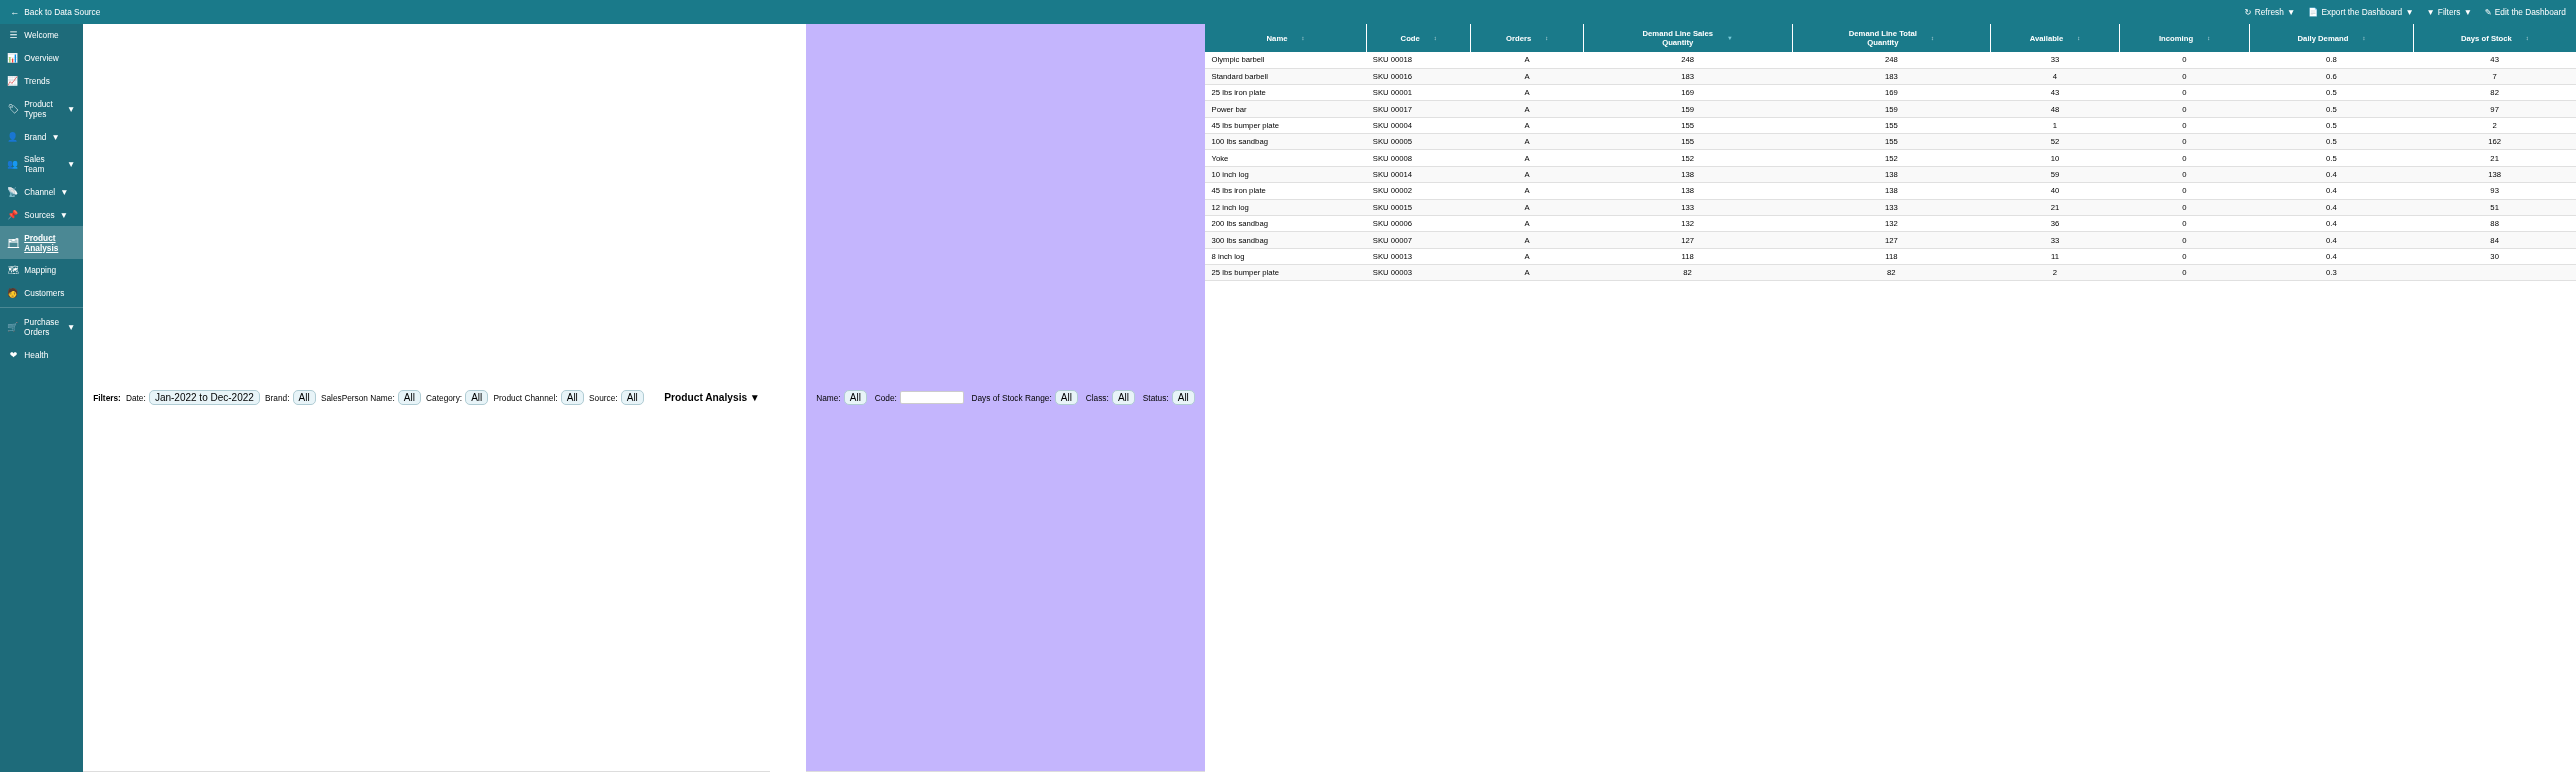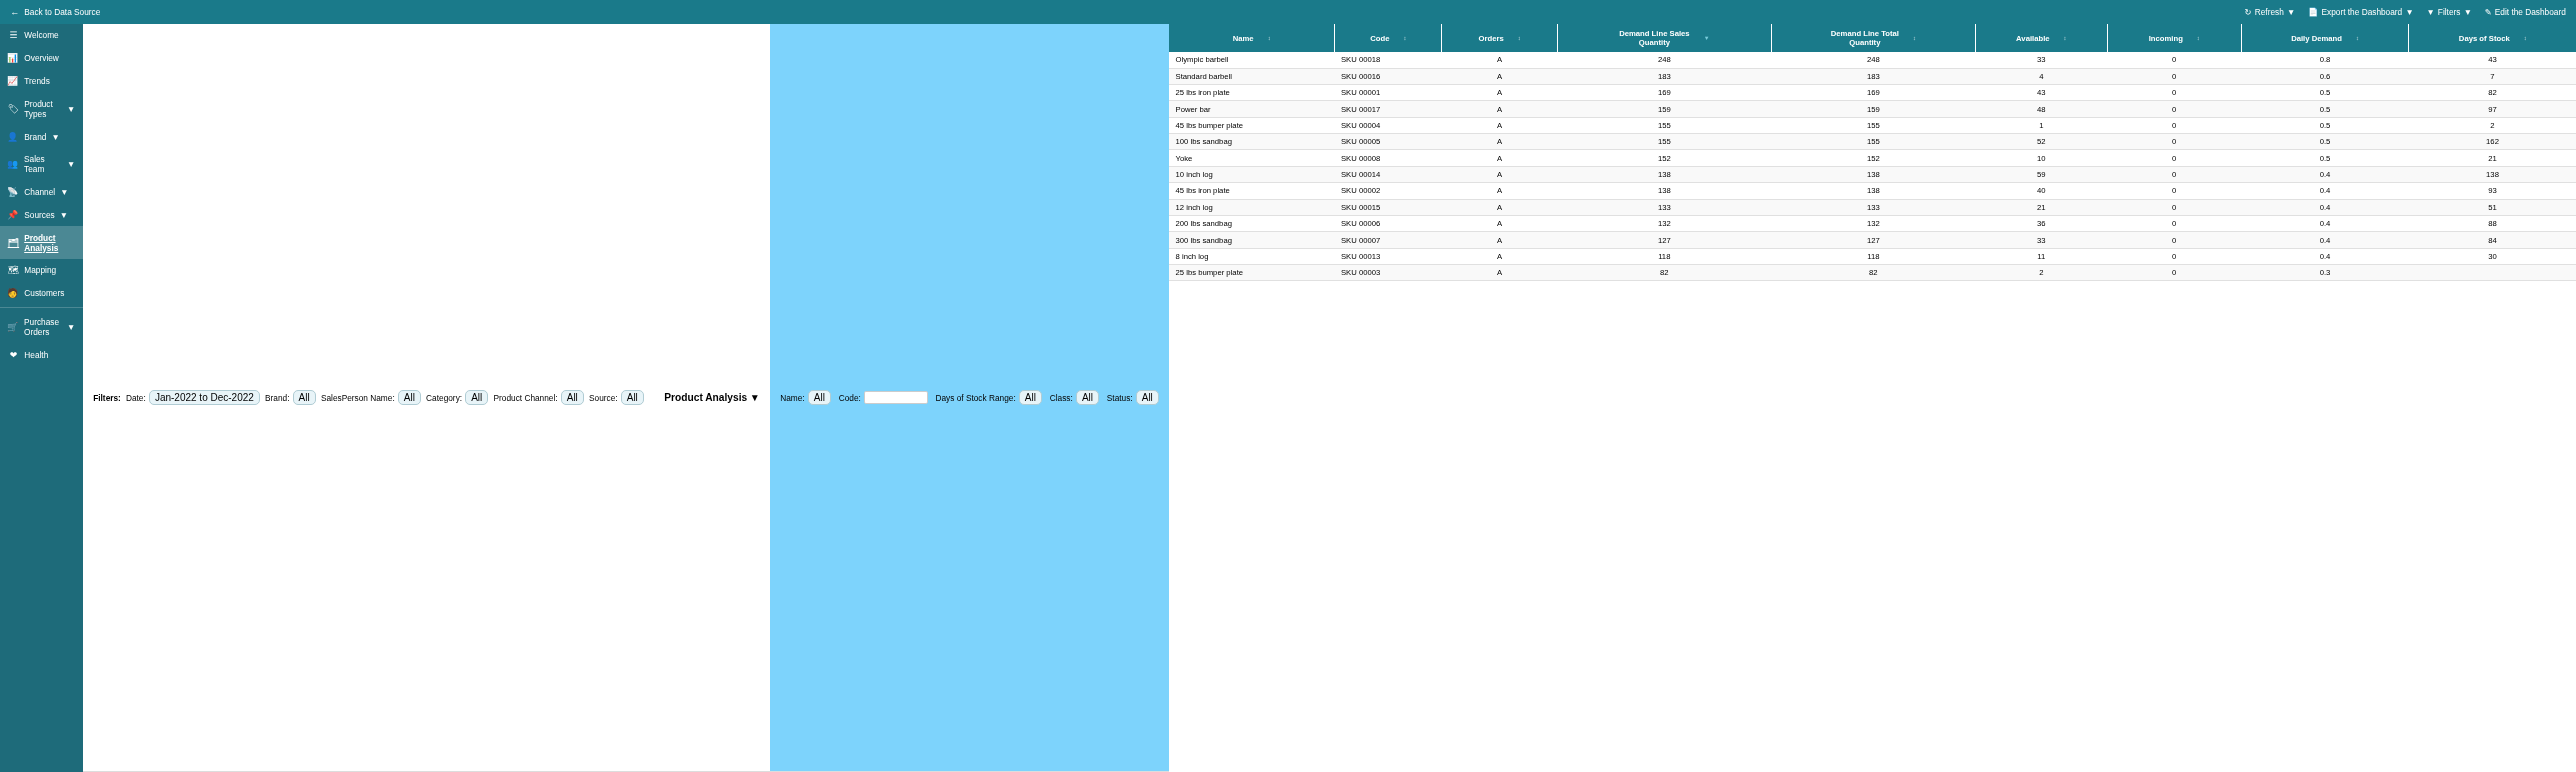--- a/index.html
+++ b/index.html
@@ -79,27 +79,28 @@
       display: flex;
       align-items: center;
       justify-content: center;
       border-bottom: 0.6px solid #ddd;
       flex-shrink: 0;
     }
     .title-bar .page-title { font-size: 10.2px; font-weight: bold; display: flex; align-items: center; gap: 2.6px; }
 
     
     .secondary-filters {
-      background: #7dd3fc;
+      background: #c4b5fd;
       padding: 5.1px 10.2px;
       display: flex;
       align-items: center;
       gap: 7.7px;
       border-bottom: 0.6px solid #ddd;
       flex-shrink: 0;
+      margin-left: 36px;
     }
     .secondary-filters .filter-group { font-size: 8.3px; }
 
     
     .table-container { flex: 1; overflow: auto; }
     table { width: 100%; border-collapse: collapse; }
     thead tr { background: #1a7a8a; color: white; }
     thead th {
       padding: 5.1px 6.4px;
       text-align: center;

